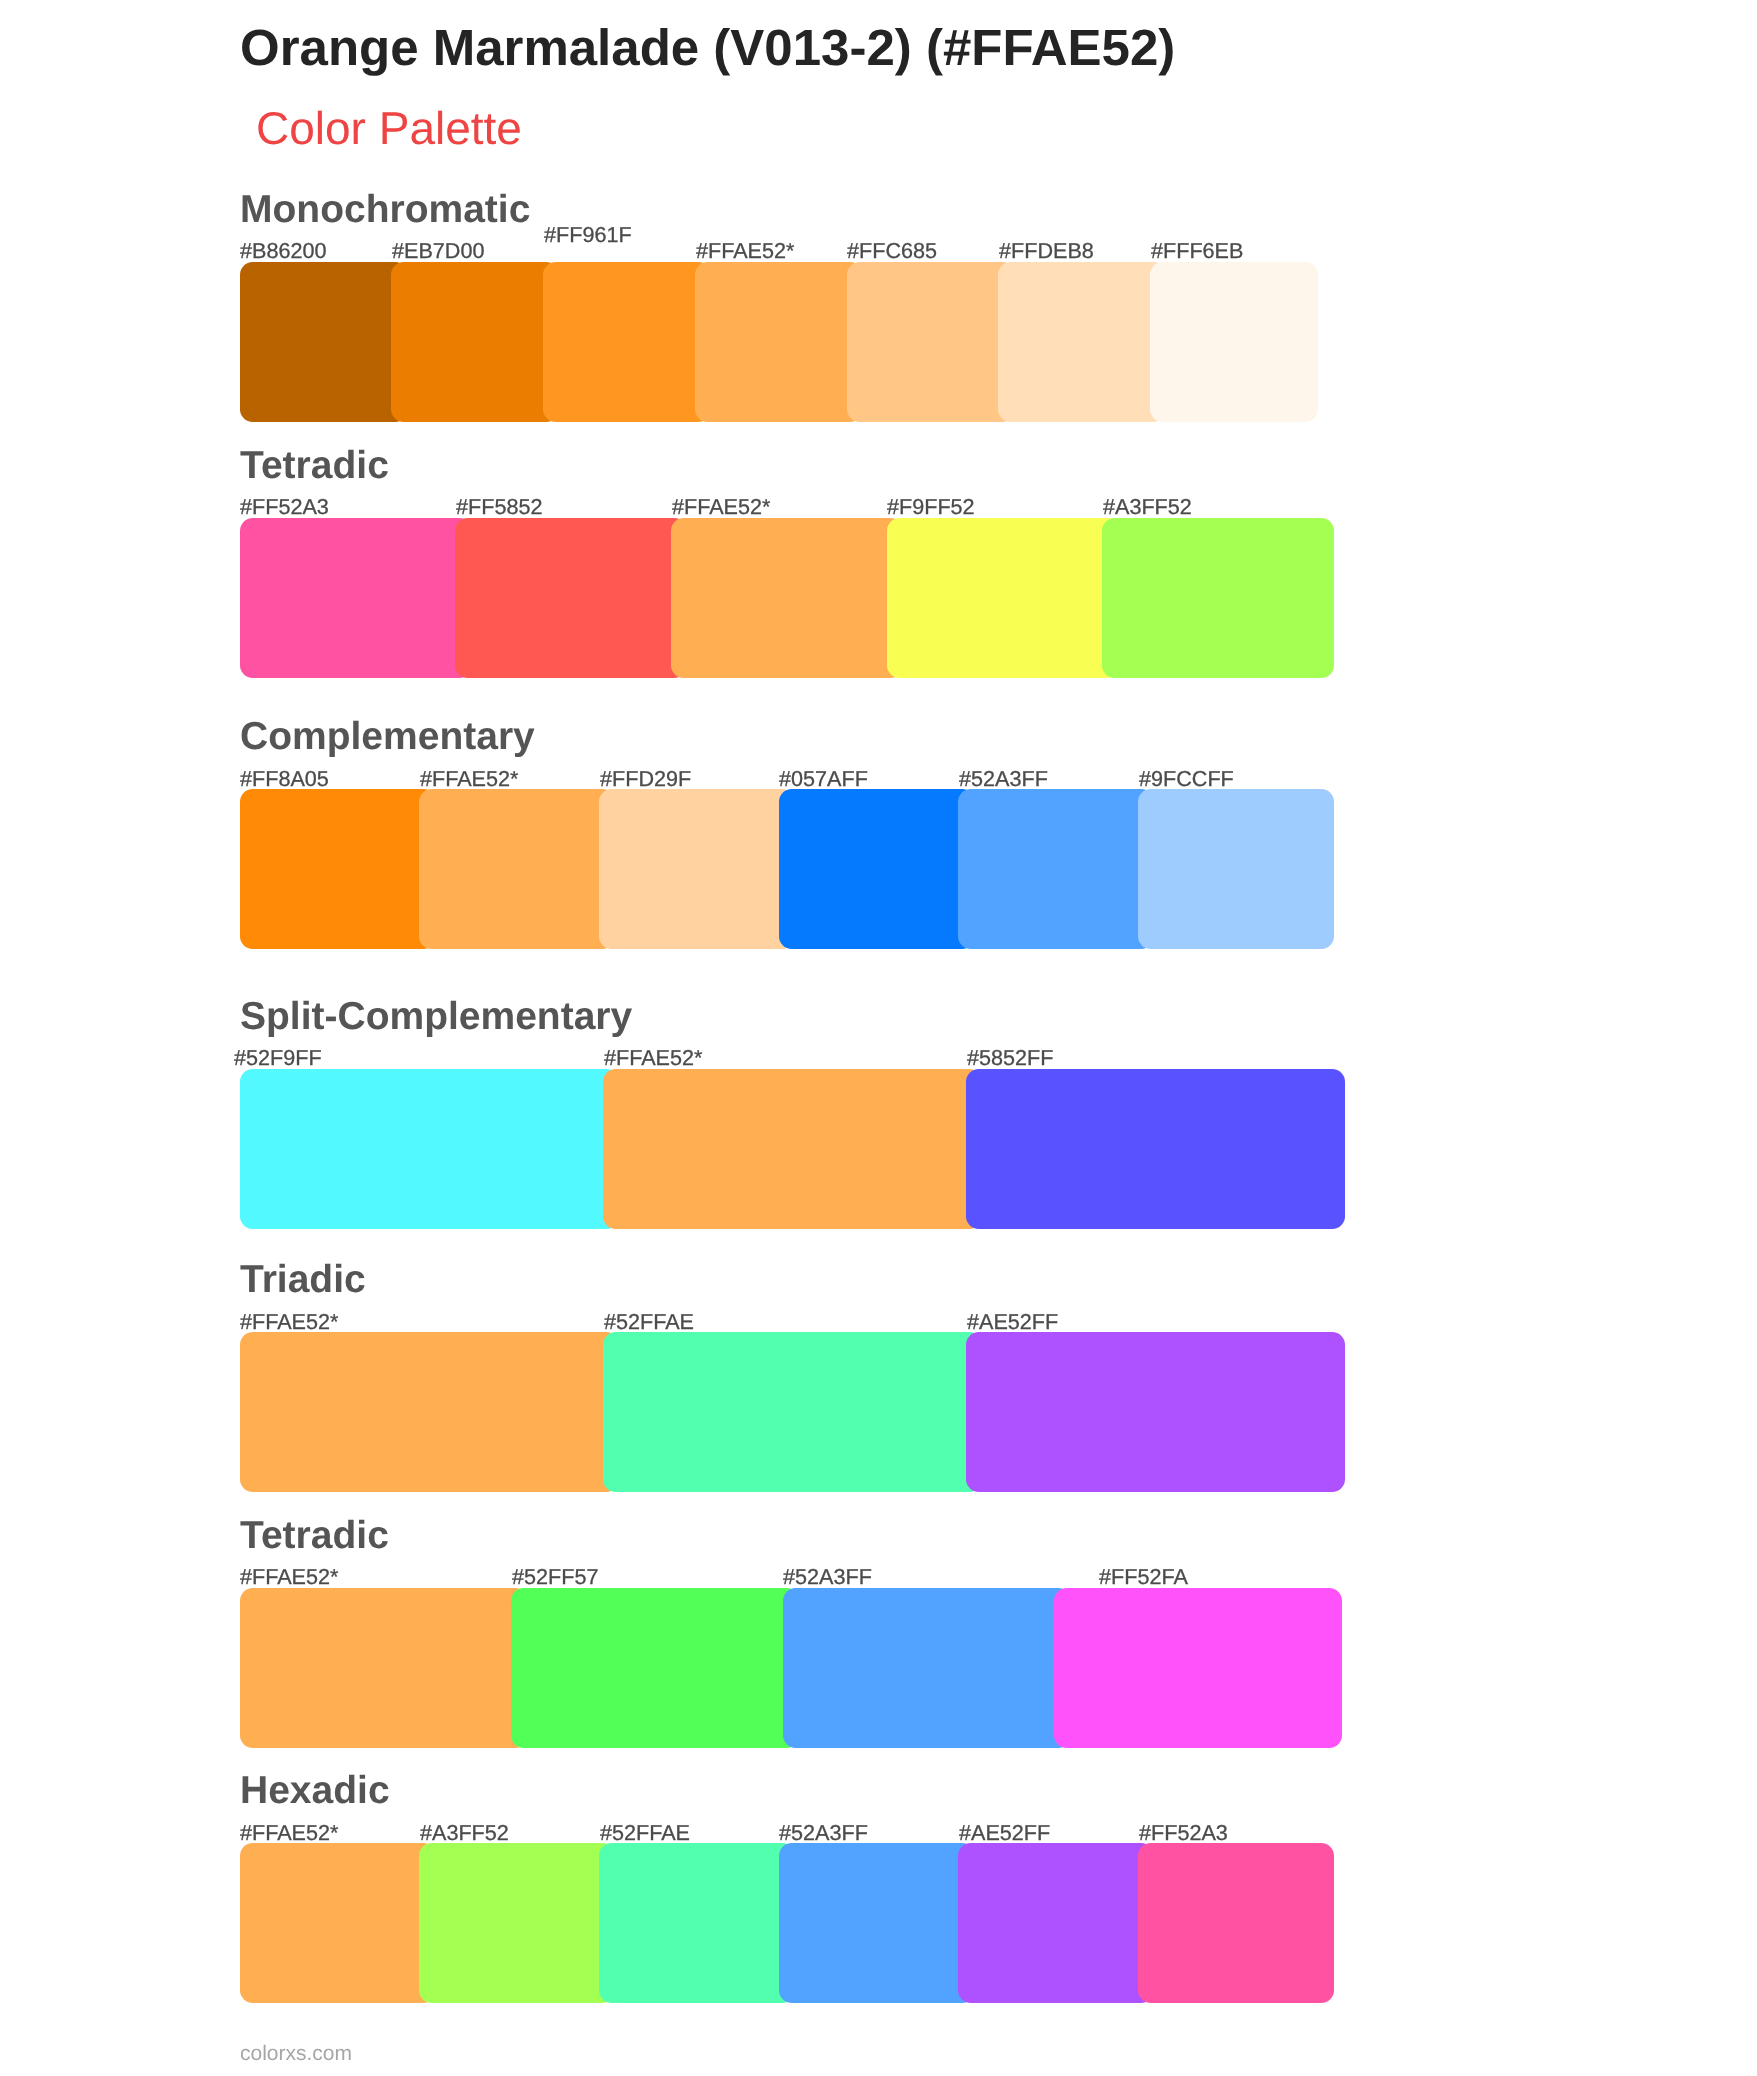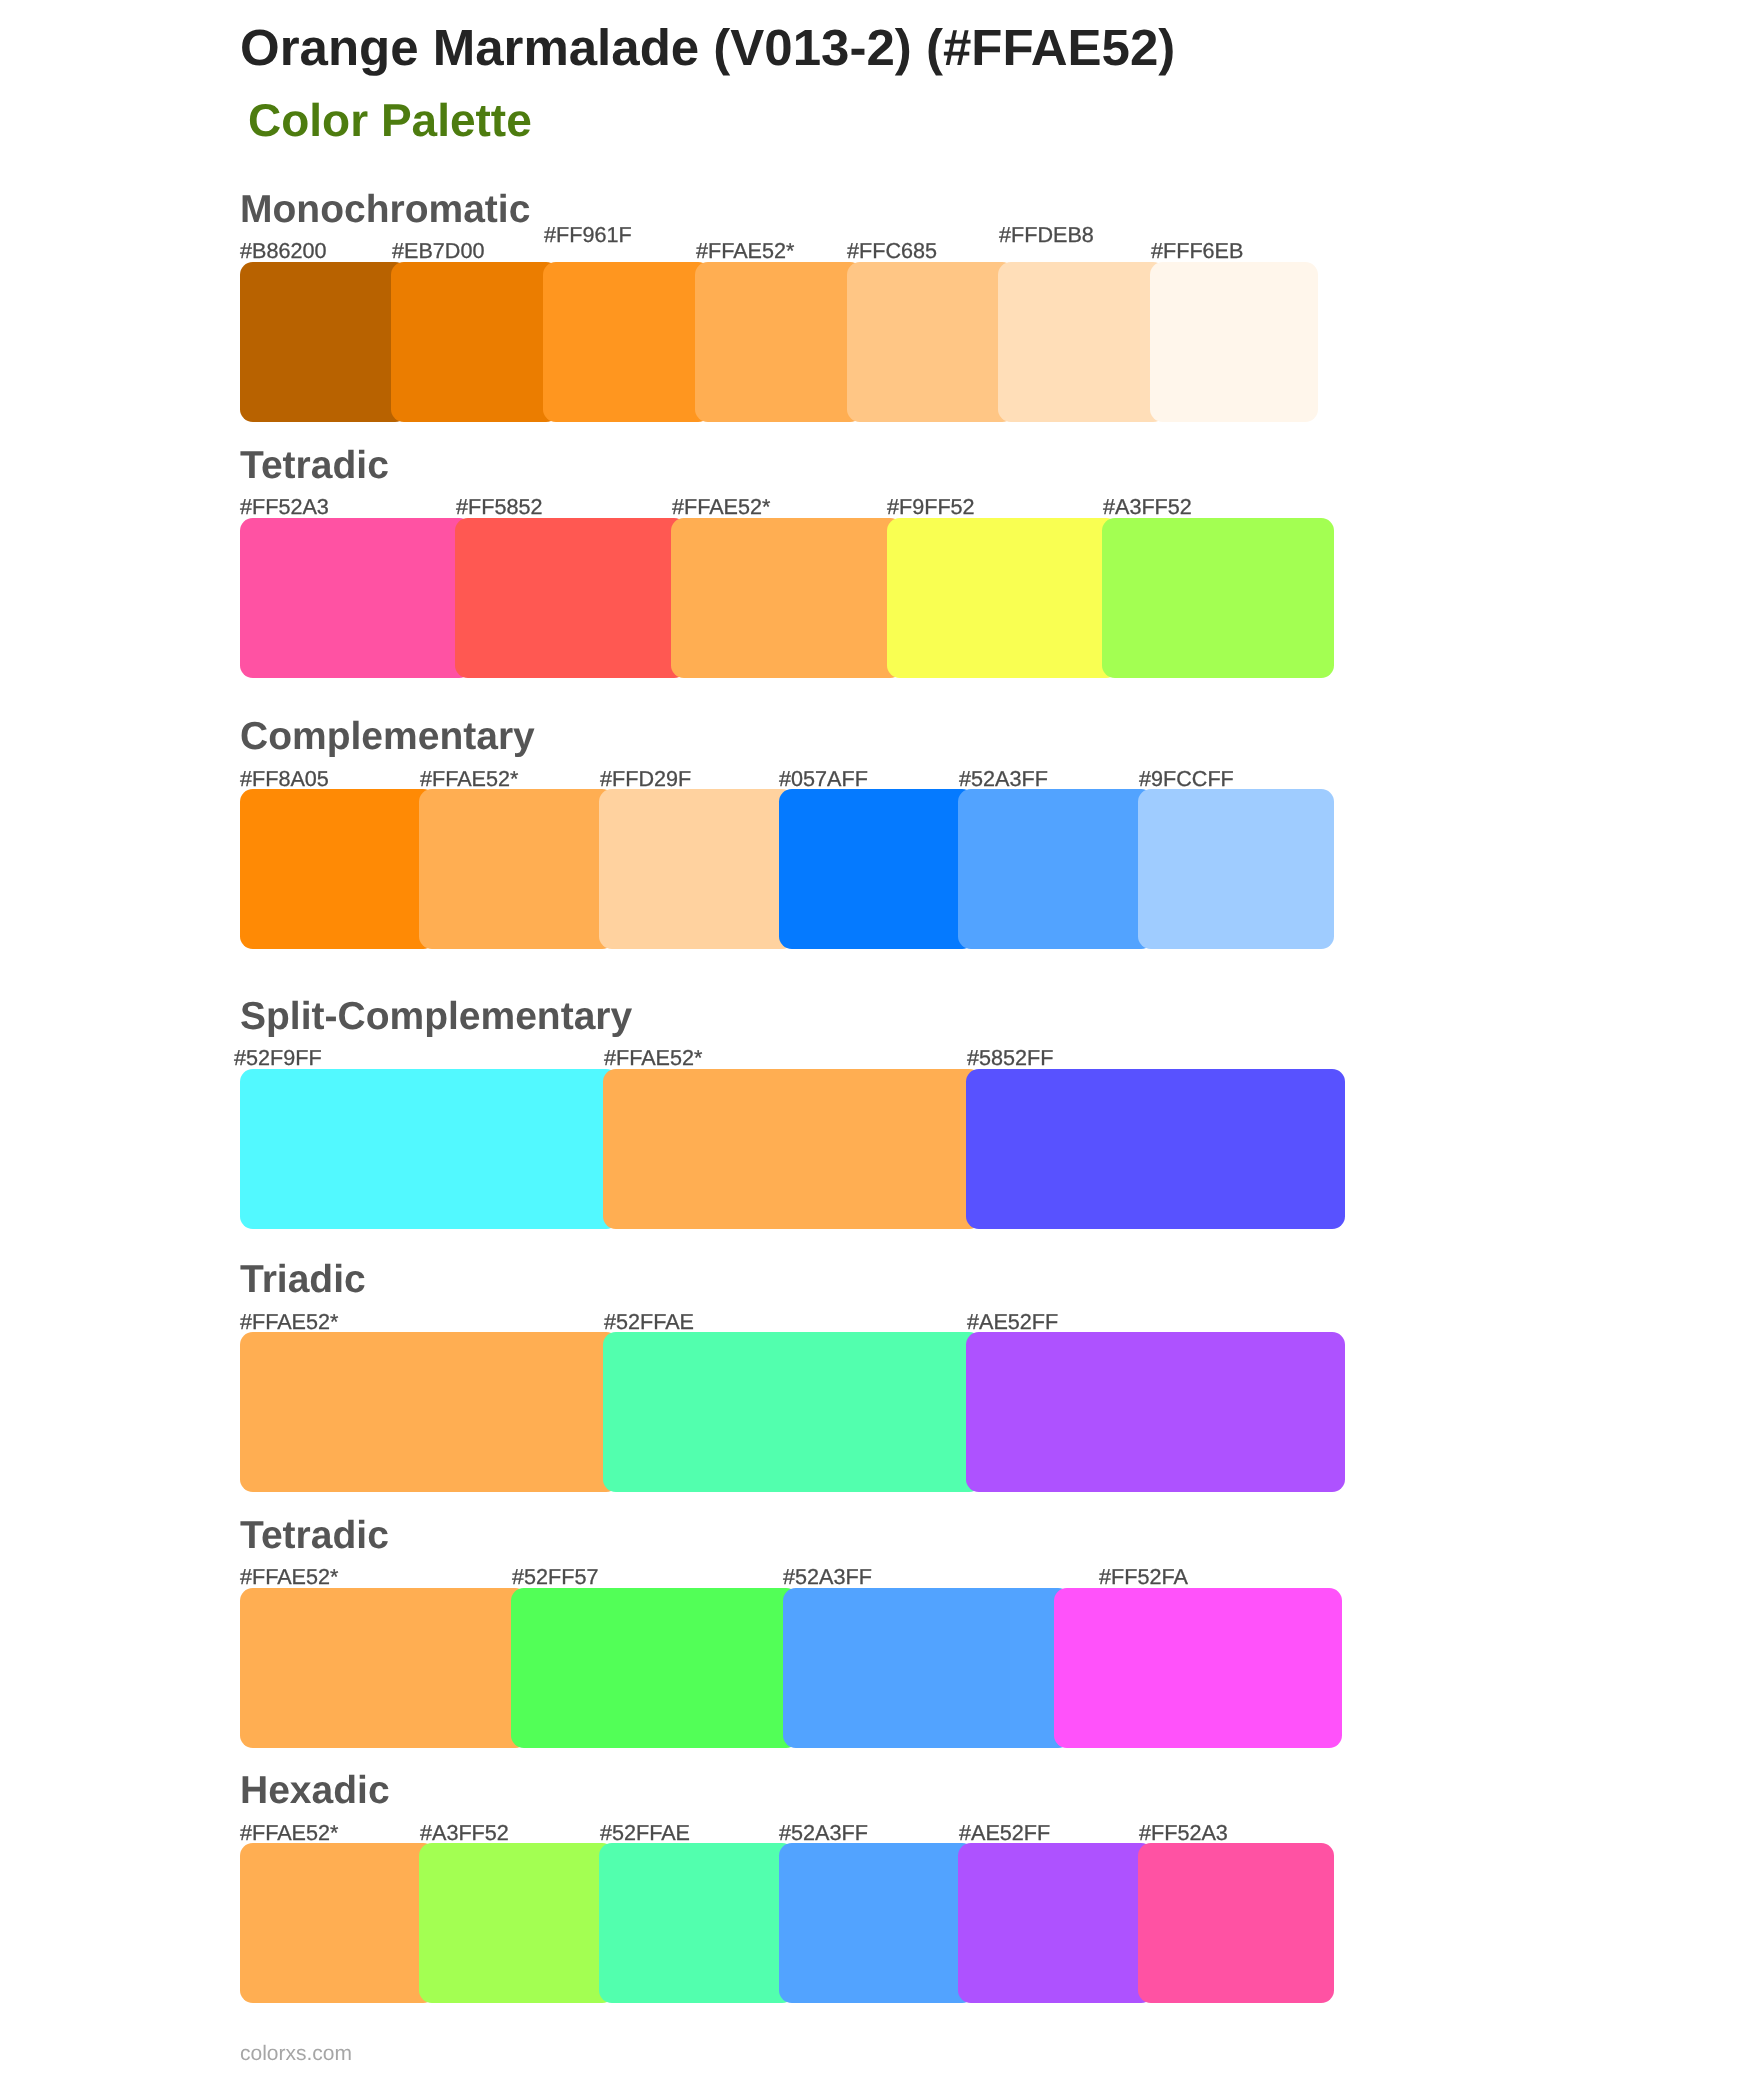--- a/index.html
+++ b/index.html
@@ -3,22 +3,22 @@
 <meta charset="utf-8">
 <title>Orange Marmalade (V013-2) (#FFAE52) Color Palette</title>
 <style>
   html,body{margin:0;padding:0;background:#ffffff;}
   body{width:1757px;height:2077px;font-family:"Liberation Sans",sans-serif;
        -webkit-font-smoothing:antialiased;text-rendering:geometricPrecision;}
   .page{position:relative;width:1714px;height:2077px;overflow:hidden;
         background:#ffffff;transform:translateZ(0);}
   .title{position:absolute;will-change:transform;margin:0;left:240px;top:21.6px;font-size:51px;font-weight:bold;
          color:#242424;line-height:1;white-space:nowrap;}
-  .subtitle{position:absolute;will-change:transform;margin:8px;left:240px;top:89px;font-size:46px;font-weight:bold;
-            color:#4d7c0f;line-height:1;white-space:nowrap;}
+  .subtitle{position:absolute;will-change:transform;margin:16px;left:240px;top:89px;font-size:46px;font-weight:normal;
+            color:#ef4444;line-height:1;white-space:nowrap;}
   .palette-section{position:static;}
   .sec-head{position:absolute;will-change:transform;left:240px;margin:0;font-size:39px;font-weight:bold;
             color:#555555;line-height:1;white-space:nowrap;}
   .lab{position:absolute;will-change:transform;font-size:21.6px;font-weight:normal;color:#4b4b4b;-webkit-text-stroke:0.3px #4b4b4b;
        white-space:nowrap;line-height:1;}
   .sw{position:absolute;height:160px;border-radius:12.8px;}
   .footer{position:absolute;will-change:transform;left:240px;top:2043px;font-size:21px;color:#a6a6a6;
           line-height:1;white-space:nowrap;}
 </style>
 </head>
@@ -35,21 +35,21 @@
     <div class="lab" style="left:240px;top:240px">#B86200</div>
     <div class="sw" style="left:391px;width:168px;top:262px;z-index:11;background:#EB7D00"></div>
     <div class="lab" style="left:392px;top:240px">#EB7D00</div>
     <div class="sw" style="left:543px;width:168px;top:262px;z-index:12;background:#FF961F"></div>
     <div class="lab" style="left:544px;top:224px">#FF961F</div>
     <div class="sw" style="left:695px;width:168px;top:262px;z-index:13;background:#FFAE52"></div>
     <div class="lab" style="left:696px;top:240px">#FFAE52*</div>
     <div class="sw" style="left:847px;width:168px;top:262px;z-index:14;background:#FFC685"></div>
     <div class="lab" style="left:847px;top:240px">#FFC685</div>
     <div class="sw" style="left:998px;width:168px;top:262px;z-index:15;background:#FFDEB8"></div>
-    <div class="lab" style="left:999px;top:224px">#FFDEB8</div>
+    <div class="lab" style="left:999px;top:240px">#FFDEB8</div>
     <div class="sw" style="left:1150px;width:168px;top:262px;z-index:16;background:#FFF6EB"></div>
     <div class="lab" style="left:1151px;top:240px">#FFF6EB</div>
   </section>
   <section class="palette-section">
     <h2 class="sec-head" style="top:446px">Tetradic</h2>
     <div class="sw" style="left:240px;width:232px;top:518px;z-index:10;background:#FF52A3"></div>
     <div class="lab" style="left:240px;top:496px">#FF52A3</div>
     <div class="sw" style="left:455px;width:232px;top:518px;z-index:11;background:#FF5852"></div>
     <div class="lab" style="left:456px;top:496px">#FF5852</div>
     <div class="sw" style="left:671px;width:232px;top:518px;z-index:12;background:#FFAE52"></div>

